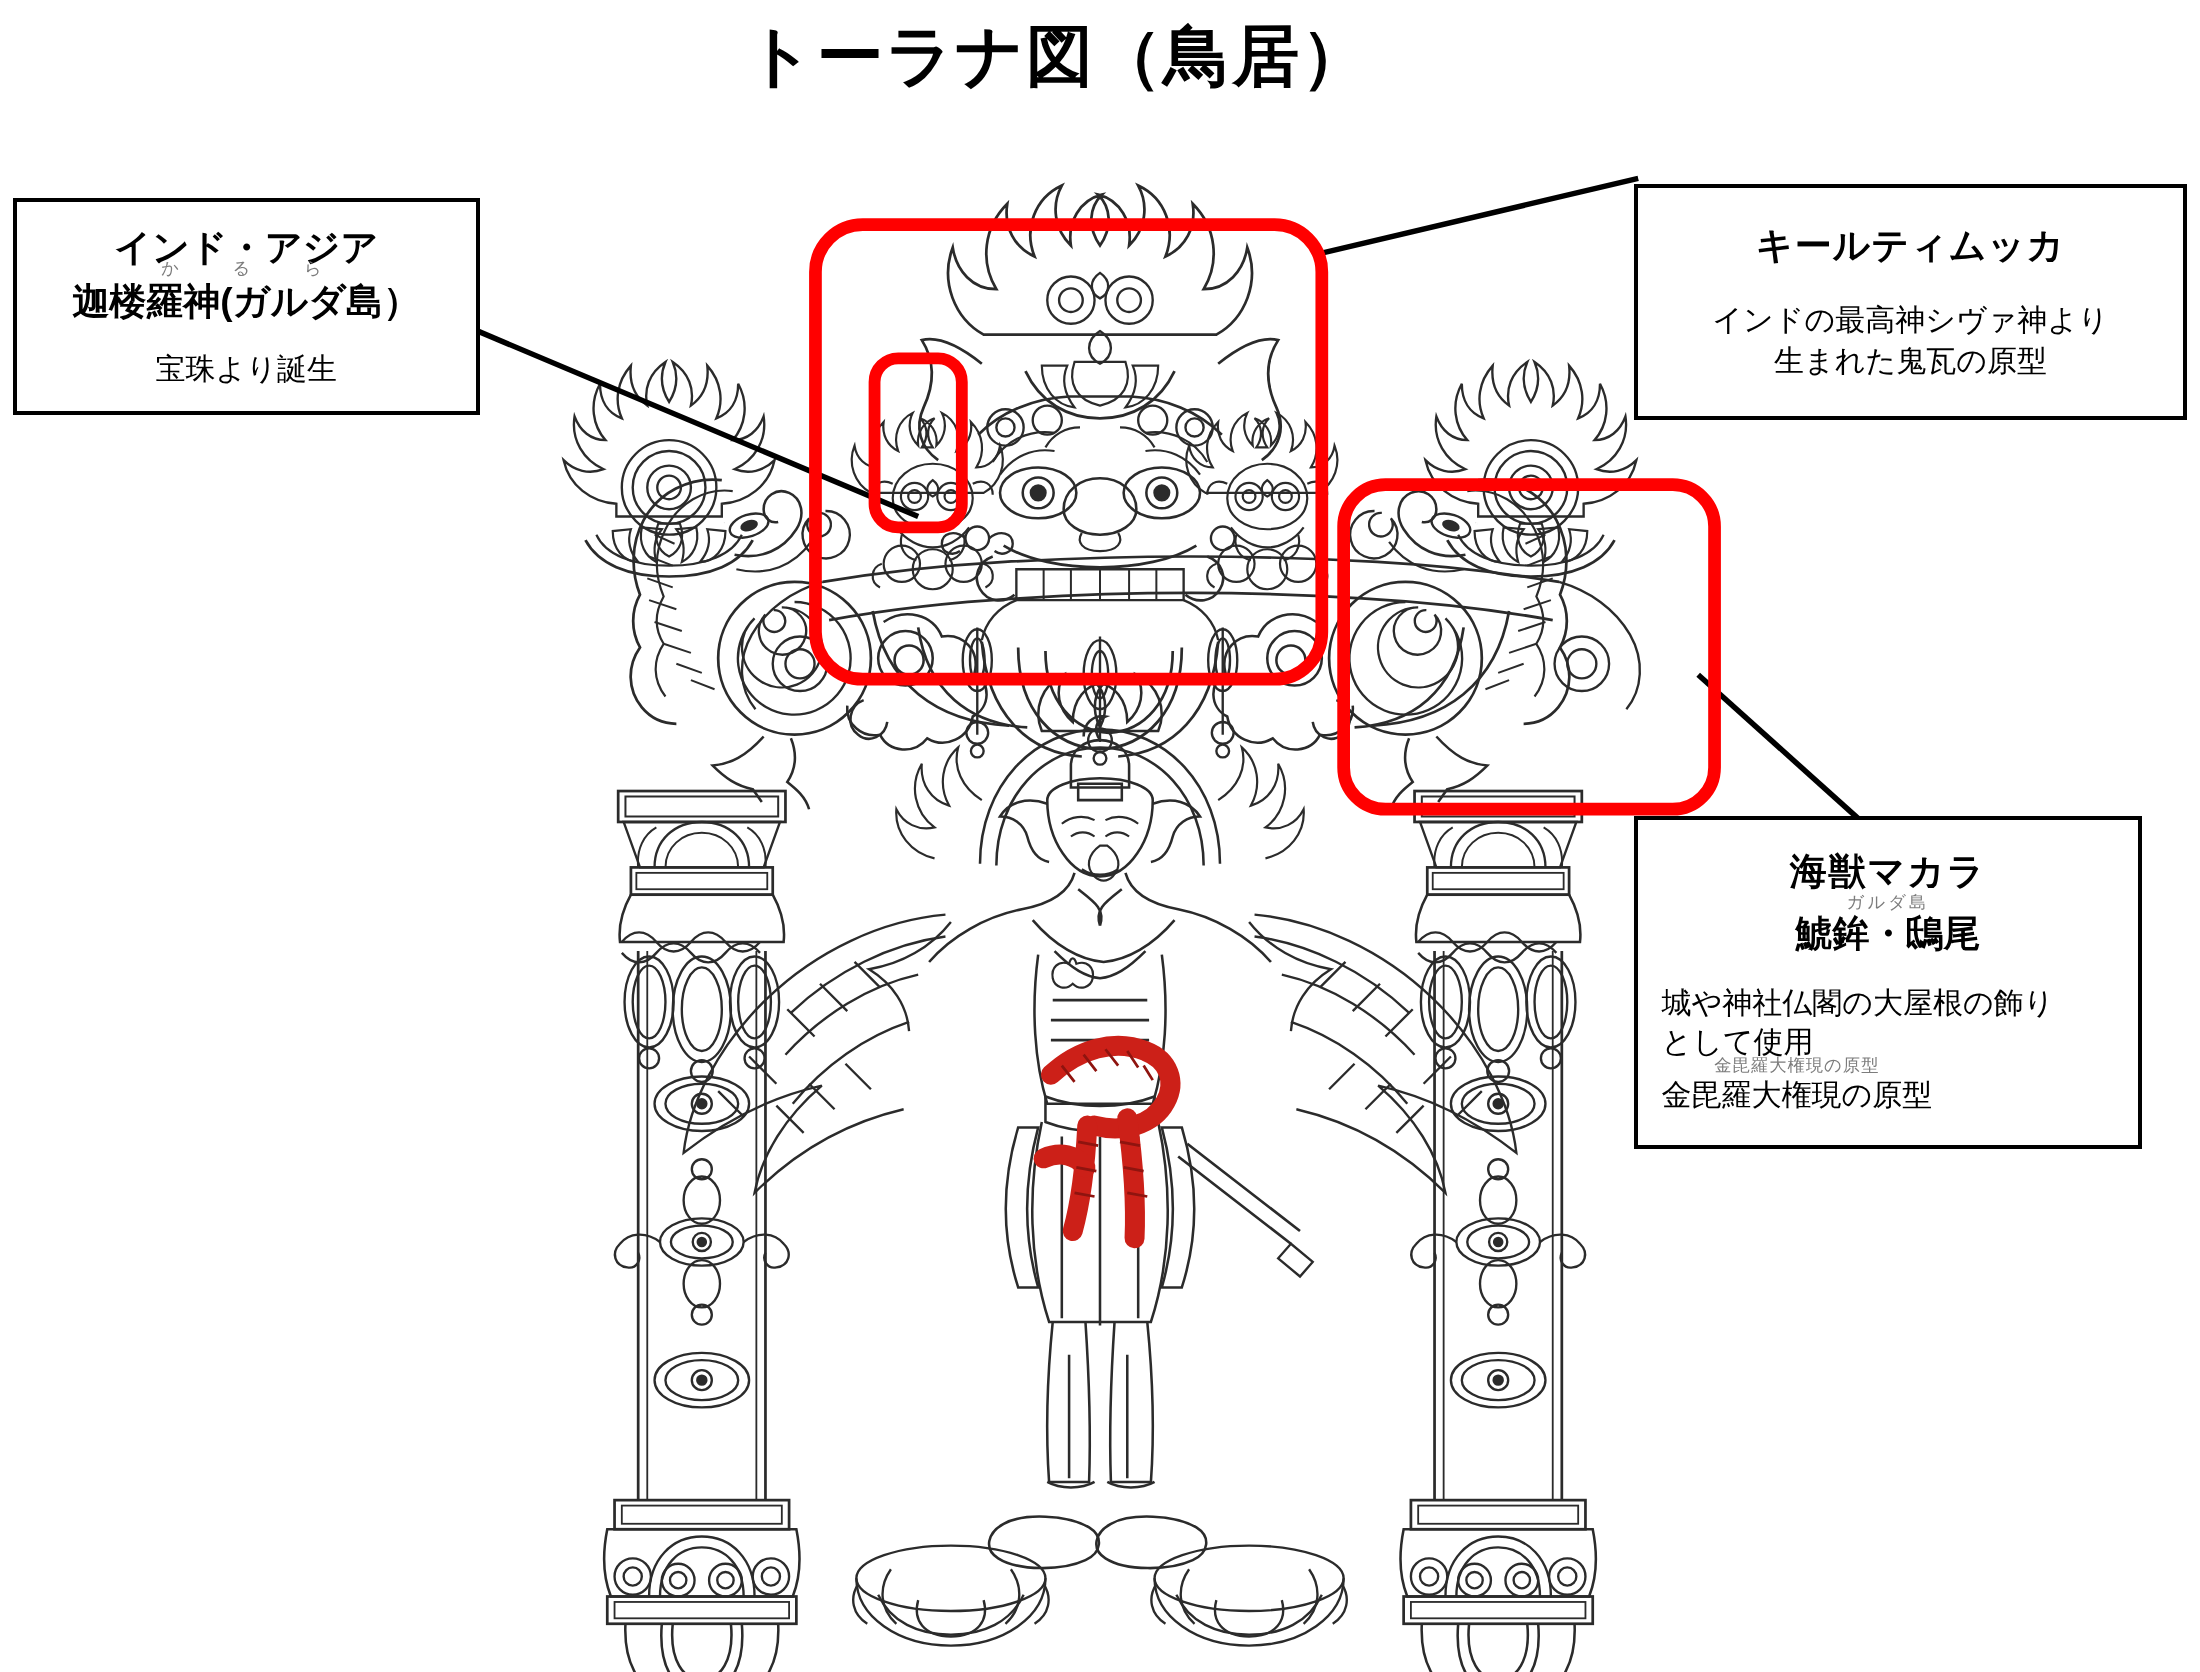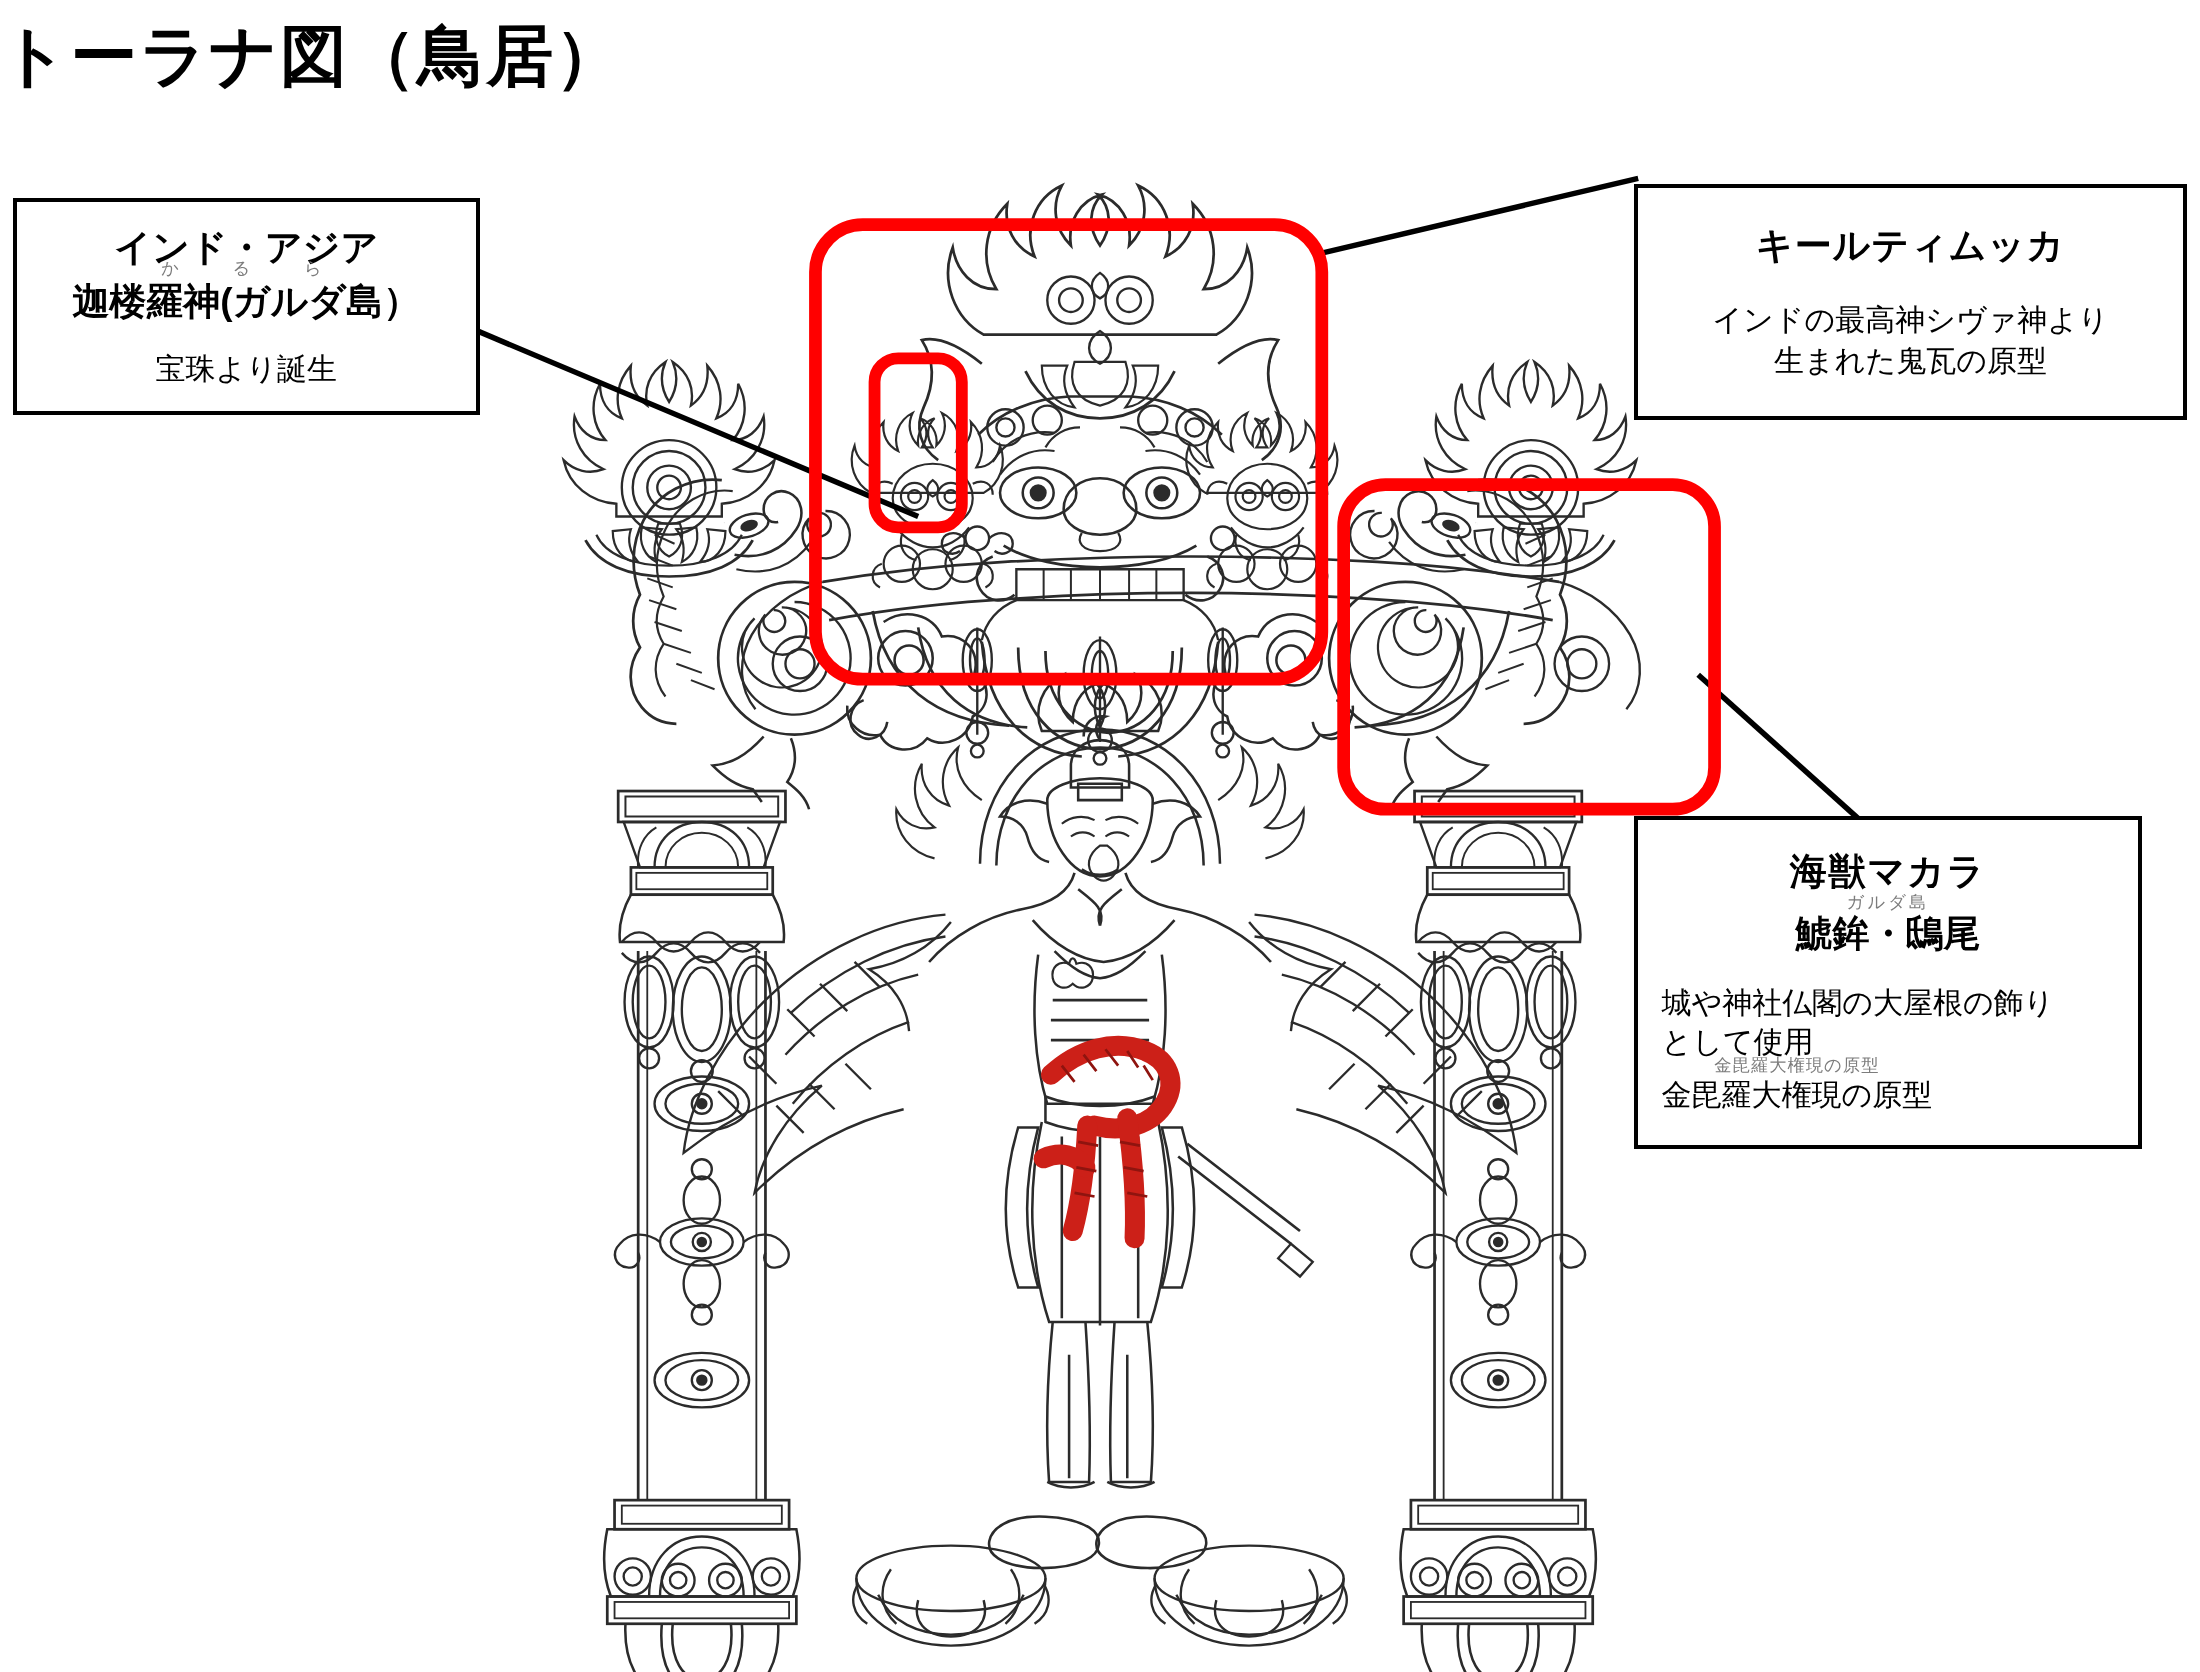--- a/index.html
+++ b/index.html
@@ -15,21 +15,21 @@
     font-family: "Liberation Sans", "DejaVu Sans", sans-serif;
     color: #000000;
   }
 
   
   #page-title {
     position: absolute;
     top: 16.4px;
     left: 0;
     width: 2116px;
-    text-align: left;
+    text-align: center;
     font-size: 67px;
     font-weight: bold;
     letter-spacing: 1.8px;
     line-height: 1.2;
     color: #000;
   }
 
   
   .callout {
     position: absolute;

